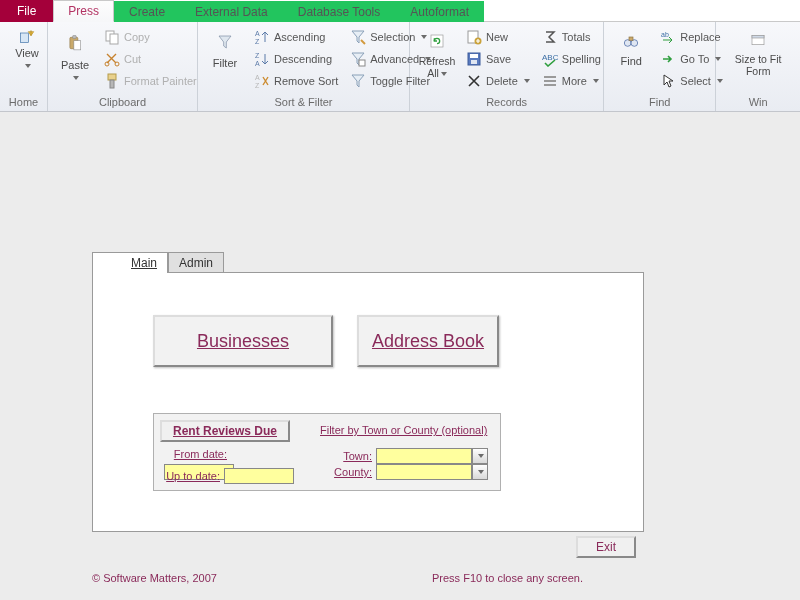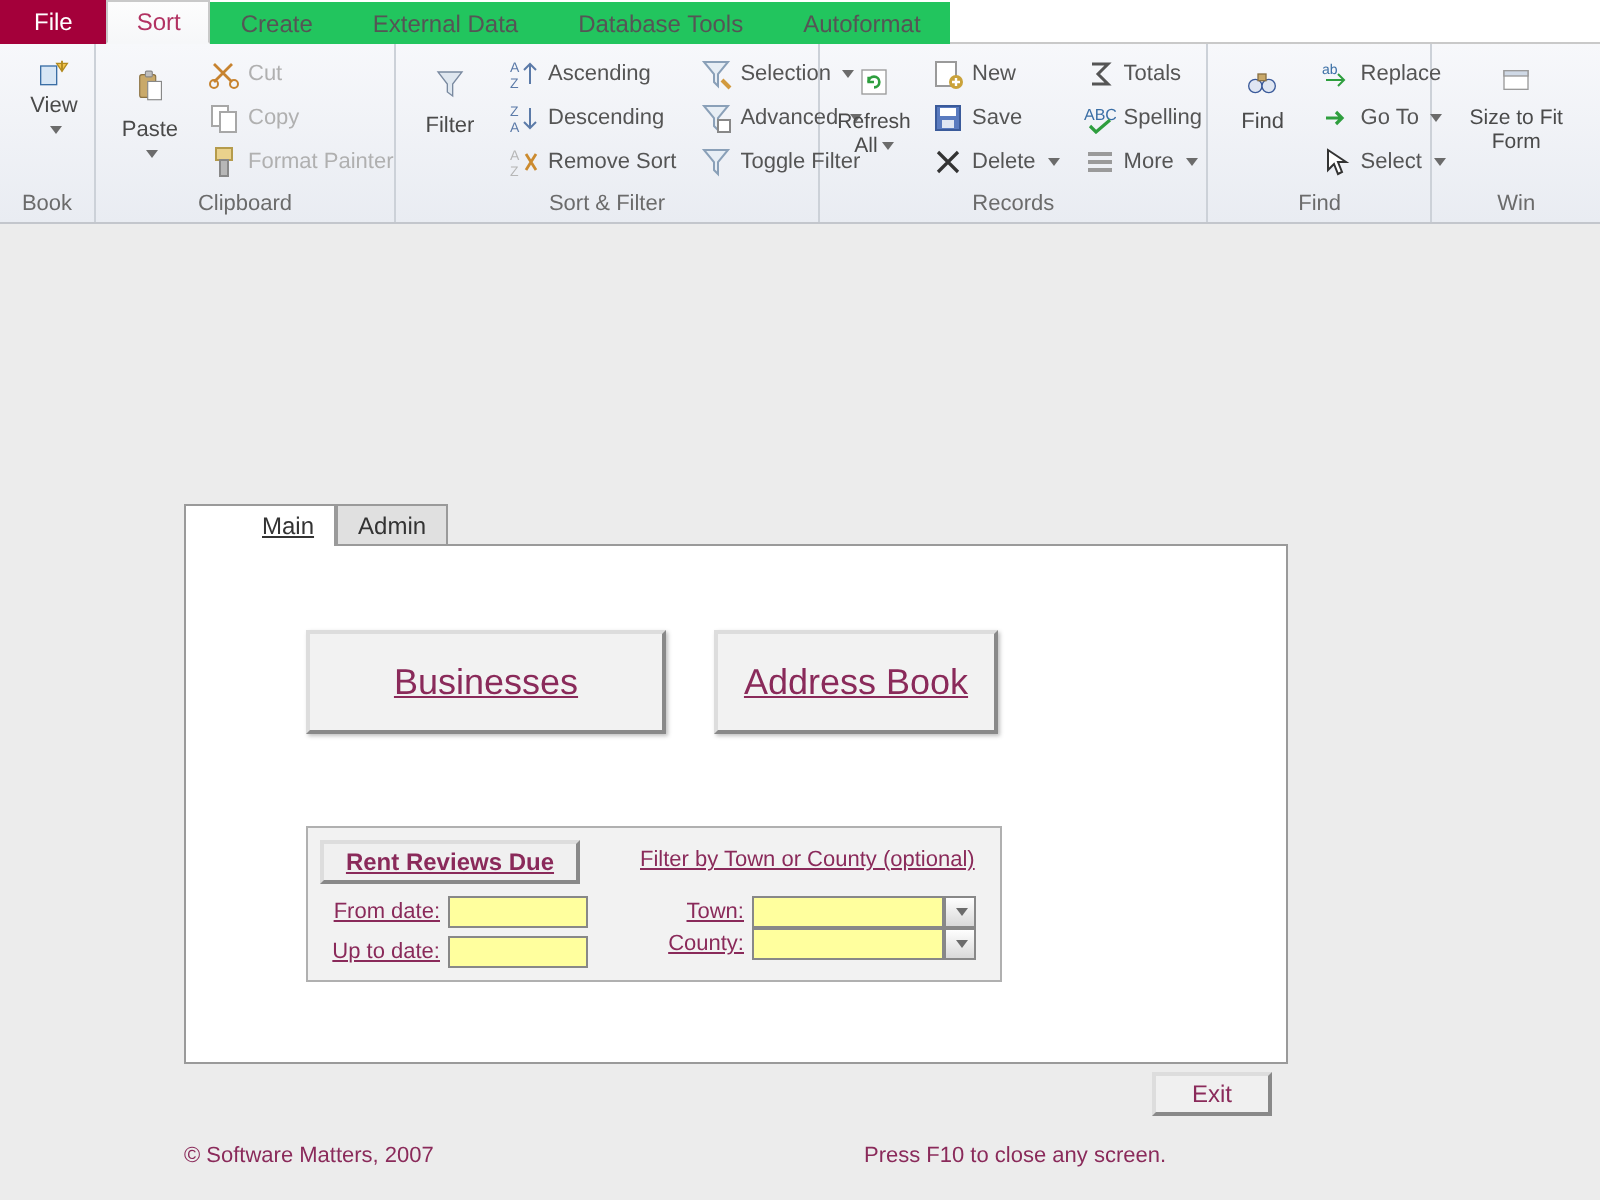--- a/index.html
+++ b/index.html
@@ -224,21 +224,21 @@
     left: 432px; top: 460px;
     font-size: 11px;
     color: #8a2a5a;
   }
 </style>
 </head>
 <body>
 
 <div class="menu-tabs">
   <div class="menu-tab file">File</div>
-  <div class="menu-tab active">Sort</div>
+  <div class="menu-tab active">Press</div>
   <div class="menu-tab">Create</div>
   <div class="menu-tab">External Data</div>
   <div class="menu-tab">Database Tools</div>
   <div class="menu-tab">Autoformat</div>
 </div>
 
 <div class="ribbon">
 
   <div class="group" style="min-width:48px">
     <div class="group-body">
@@ -246,54 +246,54 @@
         <span class="ico">
           <svg viewBox="0 0 24 24">
               <rect x="2" y="6" width="12" height="14" fill="#d7e6f5" stroke="#3a6ea5"></rect>
               <path d="M14 4 L22 4 L18 10 Z" fill="#f2c44d" stroke="#b28a1e"></path>
               <path d="M18 10 L18 2" stroke="#b28a1e" stroke-width="1.4"></path>
             </svg>
         </span>
         <span class="lbl"><span>View</span><br><span class="drop-arrow"></span></span>
       </div>
     </div>
-    <div class="group-label">Book</div>
+    <div class="group-label">Home</div>
   </div>
 
   <div class="group" style="min-width:150px">
     <div class="group-body">
       <div class="big-btn">
         <span class="ico" style="width:24px;height:28px">
           <svg viewBox="0 0 24 28">
               <rect x="3" y="4" width="14" height="20" rx="2" fill="#c9a96a" stroke="#8a7142"></rect>
               <rect x="8" y="1" width="6" height="5" rx="1" fill="#bfbfbf" stroke="#888"></rect>
               <rect x="10" y="10" width="12" height="16" fill="#fff" stroke="#888"></rect>
             </svg>
         </span>
         <span class="lbl"><span>Paste</span><br><span class="drop-arrow"></span></span>
       </div>
       <div class="mini-col">
         <div class="mini-btn disabled">
           <span class="ico">
               <svg viewBox="0 0 16 16">
+                <rect x="2" y="2" width="8" height="10" fill="#fff" stroke="#a7a7a7"></rect>
+                <rect x="6" y="5" width="8" height="10" fill="#fff" stroke="#a7a7a7"></rect>
+              </svg>
+            </span>
+          <span>Copy</span>
+        </div>
+        <div class="mini-btn disabled">
+          <span class="ico">
+              <svg viewBox="0 0 16 16">
                 <path d="M3 3 L12 12 M12 3 L3 12" stroke="#c7832f" stroke-width="1.4" fill="none"></path>
                 <circle cx="3" cy="13" r="2" fill="none" stroke="#c7832f"></circle>
                 <circle cx="13" cy="13" r="2" fill="none" stroke="#c7832f"></circle>
               </svg>
             </span>
           <span>Cut</span>
-        </div>
-        <div class="mini-btn disabled">
-          <span class="ico">
-              <svg viewBox="0 0 16 16">
-                <rect x="2" y="2" width="8" height="10" fill="#fff" stroke="#a7a7a7"></rect>
-                <rect x="6" y="5" width="8" height="10" fill="#fff" stroke="#a7a7a7"></rect>
-              </svg>
-            </span>
-          <span>Copy</span>
         </div>
         <div class="mini-btn disabled">
           <span class="ico">
               <svg viewBox="0 0 16 16">
                 <rect x="4" y="1" width="8" height="6" fill="#e9d18c" stroke="#b59b4b"></rect>
                 <rect x="6" y="7" width="4" height="8" fill="#b7b7b7" stroke="#888"></rect>
               </svg>
             </span>
           <span>Format Painter</span>
         </div>
@@ -533,21 +533,21 @@
     <button class="big-form-btn addr">
       <span class="u">Address Book</span>
     </button>
 
     <div class="rent-box">
       <button class="rent-btn">
         <span class="u">Rent Reviews Due</span>
       </button>
       <span class="rent-link">Filter by Town or County (optional)</span>
 
-      <div class="field-row" style="left:10px; top:34px;">
+      <div class="field-row" style="left:10px; top:34px;flex-direction:column;">
         <span class="field-label" style="width:56px">From date:</span>
         <input class="yellow-input" style="width: 70px;" value="">
       </div>
       <div class="field-row" style="left:10px; top:54px;">
         <span class="field-label" style="width:56px">Up to date:</span>
         <input class="yellow-input" style="width: 70px;" value="">
       </div>
 
       <div class="field-row" style="left:178px; top:34px;">
         <span class="field-label" style="width:40px">Town:</span>

